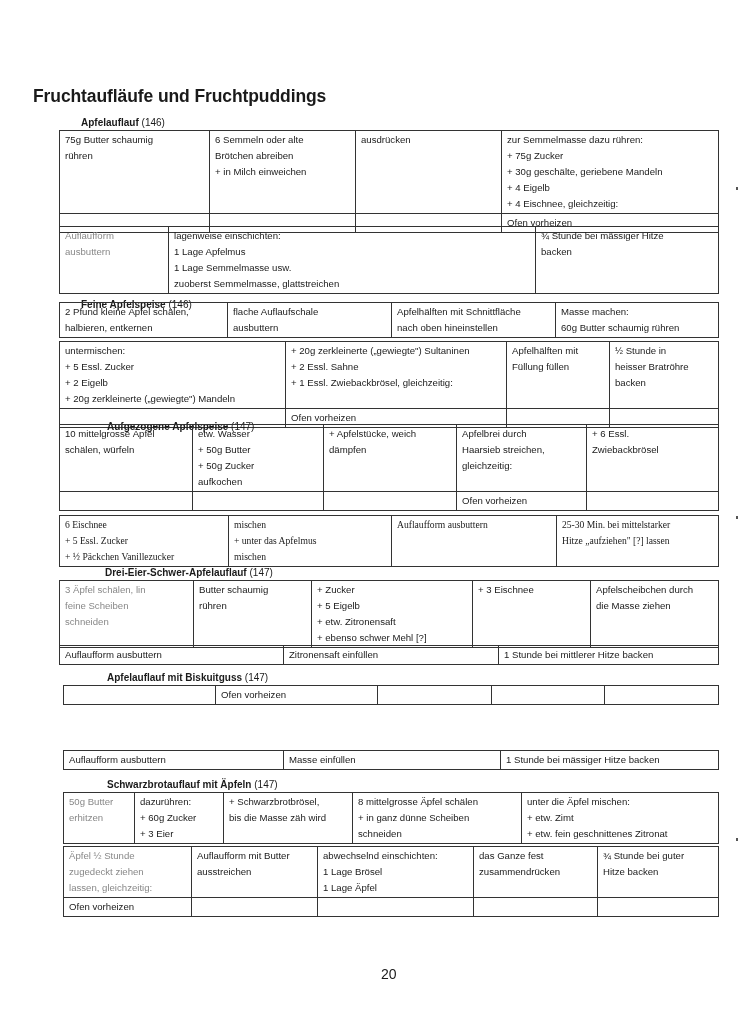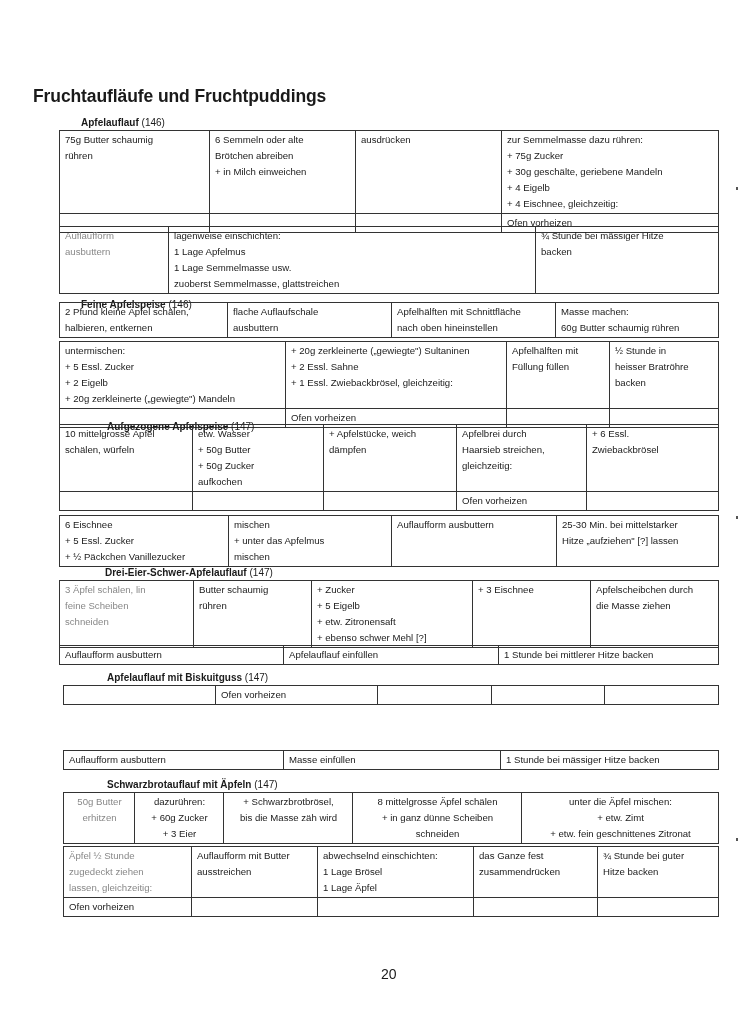--- a/index.html
+++ b/index.html
@@ -148,21 +148,21 @@
   </tr>
   <tr>
     <td></td>
     <td></td>
     <td></td>
     <td>Ofen vorheizen</td>
     <td></td>
   </tr>
 </tbody>
   </table>
-<table class="rt" style="left:59px; top:515px; width:659px;">
+<table class="rt" style="left:59px; top:515px; width:659px;font-family:Liberation Serif, serif;">
   <colgroup>
       <col style="width:169px">
       <col style="width:163px">
       <col style="width:165px">
       <col style="width:162px">
     </colgroup>
   <tbody>
       <tr>
     <td>6 Eischnee
 + 5 Essl. Zucker
@@ -205,21 +205,21 @@
   </table>
 <table class="rt" style="left:59px; top:645px; width:659px;">
   <colgroup>
       <col style="width:224px">
       <col style="width:215px">
       <col style="width:220px">
     </colgroup>
   <tbody>
       <tr>
     <td>Auflaufform ausbuttern</td>
-    <td>Apfelauflauf einfüllen</td>
+    <td>Zitronensaft einfüllen</td>
     <td>1 Stunde bei mittlerer Hitze backen</td>
   </tr>
 </tbody>
   </table>
 
 <div class="sec-title" style="left:59px; top:672px;"><b>Apfelauflauf mit Biskuitguss</b> <span>(147)</span></div>
 <table class="rt" style="left:63px; top:685px; width:655px;">
   <colgroup>
       <col style="width:152px">
       <col style="width:162px">
@@ -246,21 +246,21 @@
   <tbody>
       <tr>
     <td>Auflaufform ausbuttern</td>
     <td>Masse einfüllen</td>
     <td>1 Stunde bei mässiger Hitze backen</td>
   </tr>
 </tbody>
   </table>
 
 <div class="sec-title" style="left:59px; top:779px;"><b>Schwarzbrotauflauf mit Äpfeln</b> <span>(147)</span></div>
-<table class="rt" style="left:63px; top:792px; width:655px;text-align:center;">
+<table class="rt" style="left:63px; top:792px; width:655px;">
   <colgroup>
       <col style="width:71px">
       <col style="width:89px">
       <col style="width:129px">
       <col style="width:169px">
       <col style="width:197px">
     </colgroup>
   <tbody>
       <tr>
     <td class="faint">50g Butter

